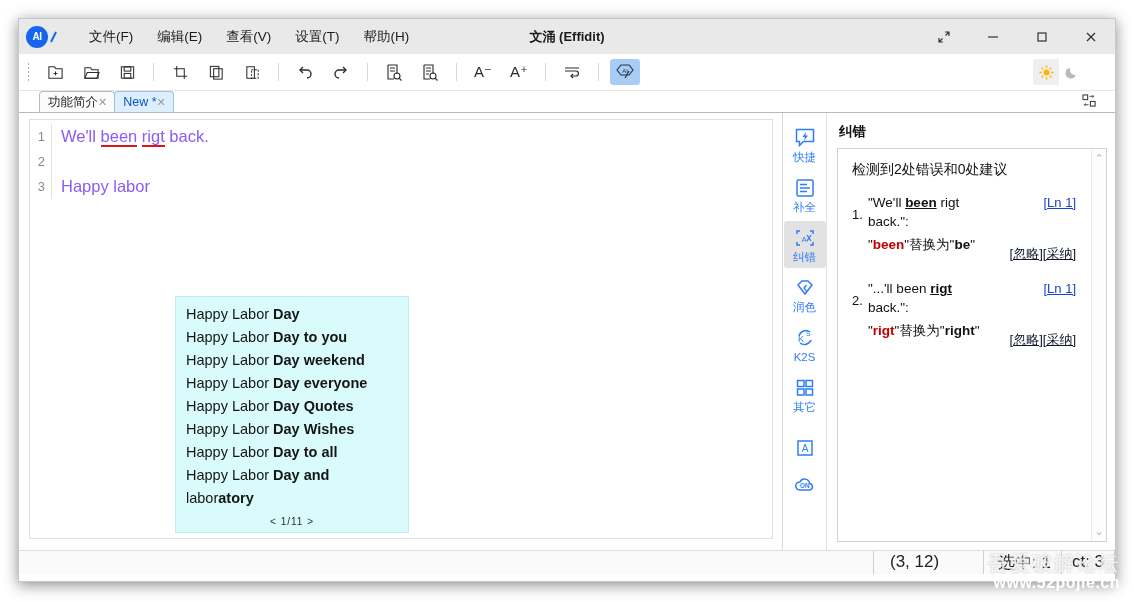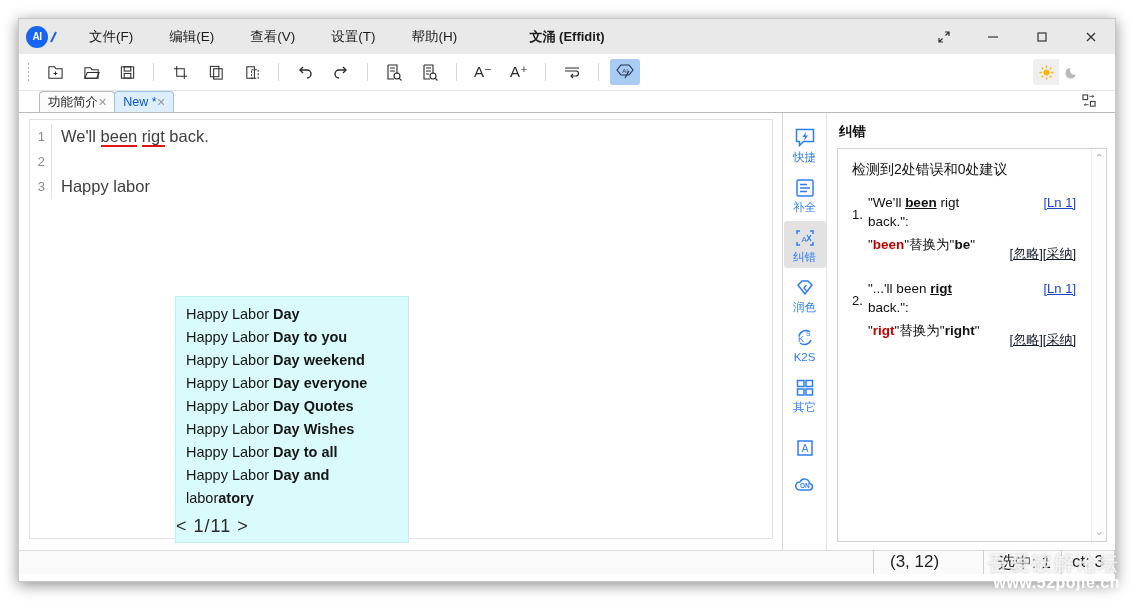--- a/index.html
+++ b/index.html
@@ -35,21 +35,21 @@
   }
   .logo {
     width: 22px; height: 22px; margin-left: 7px;
     border-radius: 50%;
     background: #1565f0;
     color: #fff; font-size: 10px; font-weight: bold;
     display: flex; align-items: center; justify-content: center;
     letter-spacing: -.5px;
     position: relative;
   }
-  .menus { display: flex; margin-left: 22px; gap: 20px; }
+  .menus { display: flex; margin-left: 22px; gap: 8px; }
   .menu {
     font-size: 13.5px; color: #1b1b1b;
     padding: 3px 8px; white-space: nowrap;
   }
   .wintitle {
     position: absolute; left: 0; right: 0; top: 0; bottom: 0;
     display: flex; align-items: center; justify-content: center;
     font-size: 13px; color: #1b1b1b; font-weight: 600;
     pointer-events: none;
   }
@@ -161,21 +161,21 @@
   }
   .lnum {
     width: 22px; text-align: right;
     color: #8a8a8a; font-size: 13px;
     line-height: 25px; padding-right: 6px;
     flex: none;
     border-right: 1px solid #e4e4e4;
   }
   .ltext {
     padding-left: 9px;
-    font-size: 16.5px; color: #404040;
+    font-size: 16.5px; color: #8b5cf6;
     line-height: 25px;
     white-space: pre;
   }
   .err {
     border-bottom: 2.5px solid #e01414;
     padding-bottom: 0px;
   }
 
   
   .popup {
@@ -187,22 +187,22 @@
     padding: 6px 0 2px 0;
   }
   .sugg {
     font-size: 14.5px; color: #161616;
     line-height: 23px;
     padding: 0 10px;
     white-space: normal;
   }
   .sugg b { font-weight: bold; }
   .pager {
-    text-align: left;
-    font-size: 18px; color: #2b2b2b;
+    text-align: center;
+    font-size: 10px; color: #2b2b2b;
     padding-top: 6px; padding-bottom: 3px;
     letter-spacing: 1px;
   }
 
   
   .rail {
     width: 44px;
     background: #fff;
     border-right: 1px solid #e2e2e2;
     padding-top: 8px;

